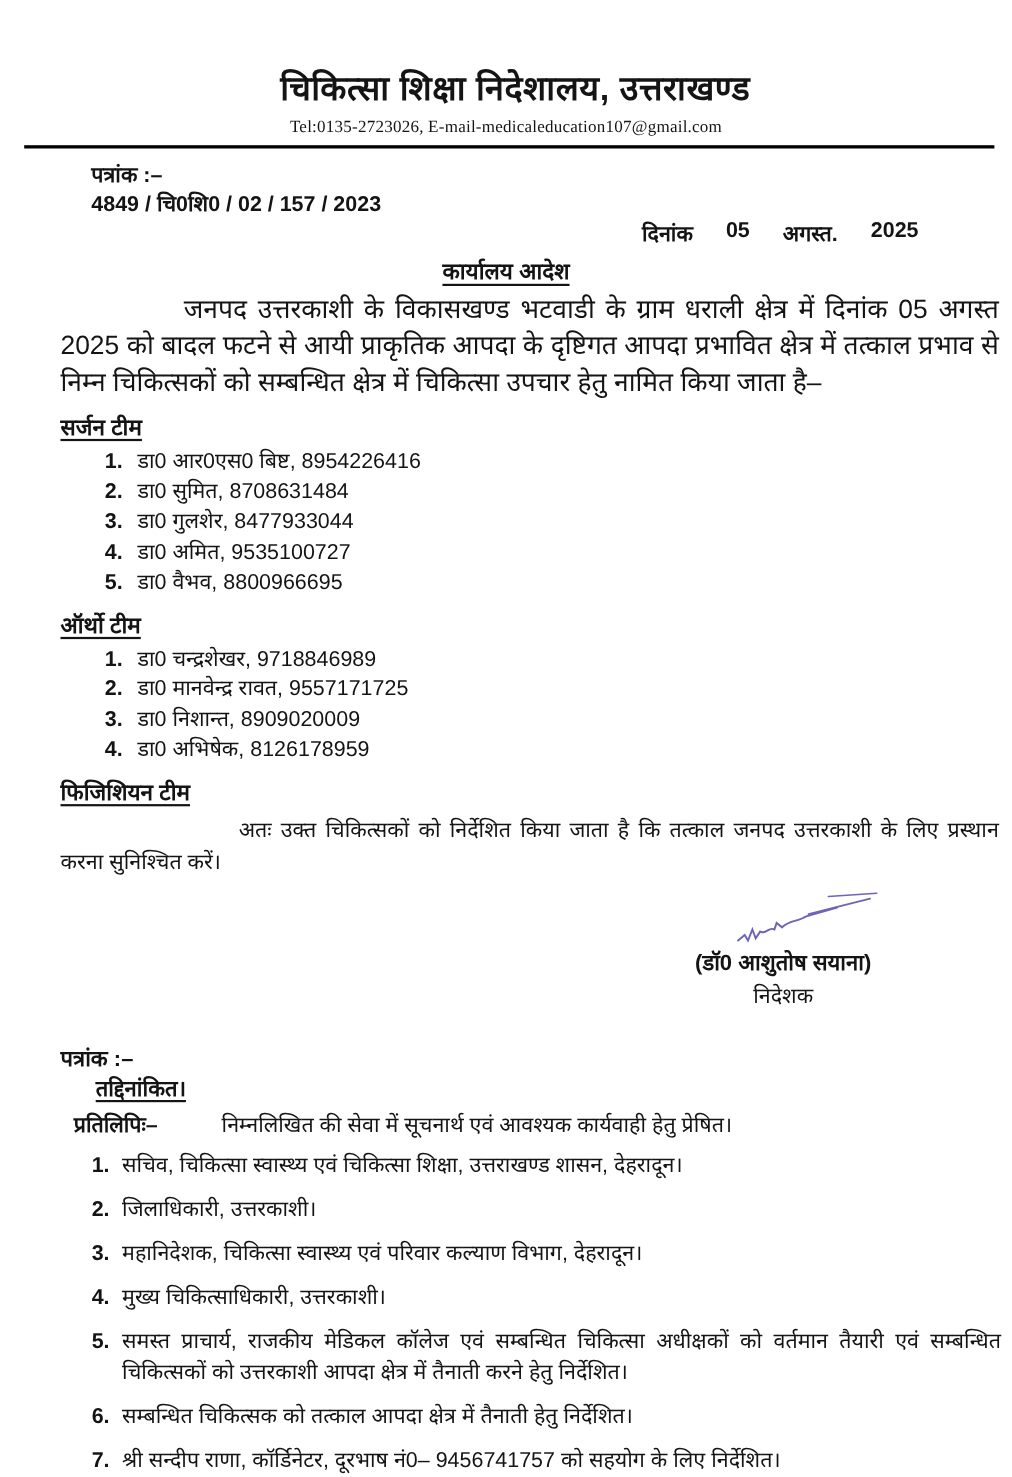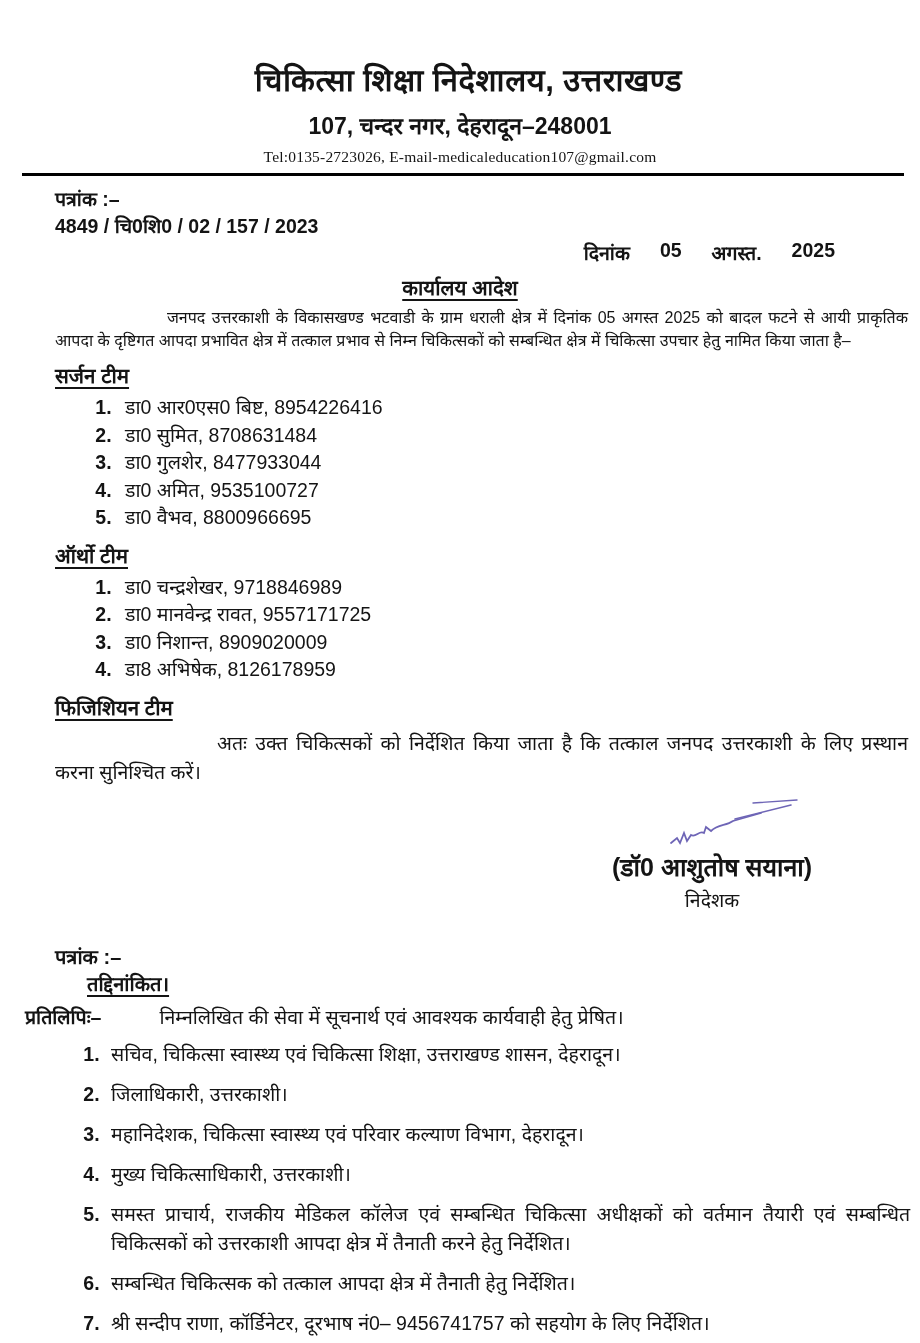--- a/index.html
+++ b/index.html
@@ -13,68 +13,67 @@
   .org-name{font-size:31px;font-weight:700;letter-spacing:0.5px;padding-left:17px;}
   .org-address{font-size:23px;font-weight:700;margin-top:9px;}
   .org-contact{font-size:15.5px;font-weight:400;margin-top:7px;
     font-family:"Liberation Serif", serif;letter-spacing:0.2px;}
   .top-rule{border:none;border-top:3.5px solid #000;margin:7px 16px 0 22px;}
 
   
   .ref-row{display:flex;align-items:baseline;font-size:19.5px;font-weight:700;
     margin:9px 85px 0 55px;flex-direction:column;}
   .ref-label{white-space:nowrap;}
-  .ref-number{white-space:nowrap;}
+  .ref-number{margin-left:28px;white-space:nowrap;}
   .date-group{margin-left:auto;display:flex;gap:30px;white-space:nowrap;}
 
   
   .order-title{text-align:center;font-size:20.5px;font-weight:700;margin-top:7px;}
   .order-title span{text-decoration:underline;text-underline-offset:4px;text-decoration-thickness:2px;}
-  .order-body{font-size:16px;line-height:23px;text-align:justify;
+  .order-body{font-size:24px;line-height:33px;text-align:justify;
     margin:5px 12px 0 55px;text-indent:112px;}
 
   
   .team{margin-left:55px;}
   .team-heading{display:inline-block;font-size:20.5px;font-weight:700;margin-top:9px;
     text-decoration:underline;text-underline-offset:4px;text-decoration-thickness:2px;}
   ol.member-list{margin:5px 0 0 0;padding-left:62px;font-size:19.5px;}
   ol.member-list li{line-height:27.5px;padding-left:8px;}
   ol.member-list li::marker{font-weight:700;}
 
   
   .directive{font-size:19.5px;line-height:29px;text-align:justify;
     margin:8px 12px 0 55px;text-indent:162px;}
 
   
   .sig-block{width:260px;margin-left:auto;margin-right:78px;text-align:center;}
   .sig-block.first{margin-top:10px;}
   .sig-scribble{display:block;margin:0 auto -4px auto;transform:translateX(26px);}
-  .sig-name{font-size:25px;font-weight:700;white-space:nowrap;}
+  .sig-name{font-size:20px;font-weight:700;white-space:nowrap;}
   .sig-designation{font-size:19.5px;margin-top:3px;}
 
   
   .ref-row.second{margin-top:30px;font-size:20px;}
   .ref-underlined{text-decoration:underline;text-underline-offset:4px;text-decoration-thickness:2px;padding-left:32px;}
-  .copy-row{display:flex;align-items:flex-end;font-size:19.5px;margin:6px 12px 0 25px;}
+  .copy-row{display:flex;align-items:flex-end;font-size:19.5px;margin:6px 12px 0 67px;}
   .copy-label{font-weight:700;white-space:nowrap;}
   .copy-intro{margin-left:58px;}
   ol.recipient-list{margin:10px 0 0 0;padding-left:50px;font-size:19.5px;
     margin-left:55px;margin-right:10px;}
   ol.recipient-list li{line-height:29px;margin-bottom:11px;padding-left:6px;
     text-align:justify;}
   ol.recipient-list li::marker{font-weight:700;}
 </style>
 </head>
 <body>
 
 <div class="page">
 
   <div class="header">
     <div class="org-name">चिकित्सा शिक्षा निदेशालय, उत्तराखण्ड</div>
-    <div class="org-address">107, चन्दर नगर, देहरादून–248001</div>
     <div class="org-contact">Tel:0135-2723026,  E-mail-medicaleducation107@gmail.com</div>
   </div>
   <hr class="top-rule">
 
   <div class="ref-row">
     <span class="ref-label">पत्रांक :–</span>
     <span class="ref-number">4849 / चि0शि0 / 02 / 157 / 2023</span>
     <span class="date-group">
       <span>दिनांक</span>
       <span>05</span>
@@ -98,21 +97,21 @@
       <li>डा0 वैभव, 8800966695</li>
     </ol>
   </div>
 
   <div class="team">
     <span class="team-heading">ऑर्थो टीम</span>
     <ol class="member-list">
       <li>डा0 चन्द्रशेखर, 9718846989</li>
       <li>डा0 मानवेन्द्र रावत, 9557171725</li>
       <li>डा0 निशान्त, 8909020009</li>
-      <li>डा8 अभिषेक, 8126178959</li>
+      <li>डा0 अभिषेक, 8126178959</li>
     </ol>
   </div>
 
   <div class="team">
     <span class="team-heading">फिजिशियन टीम</span>
   </div>
 
   <p class="directive">अतः उक्त चिकित्सकों को निर्देशित किया जाता है कि तत्काल जनपद उत्तरकाशी के लिए प्रस्थान करना सुनिश्चित करें।</p>
 
   <div class="sig-block first">

